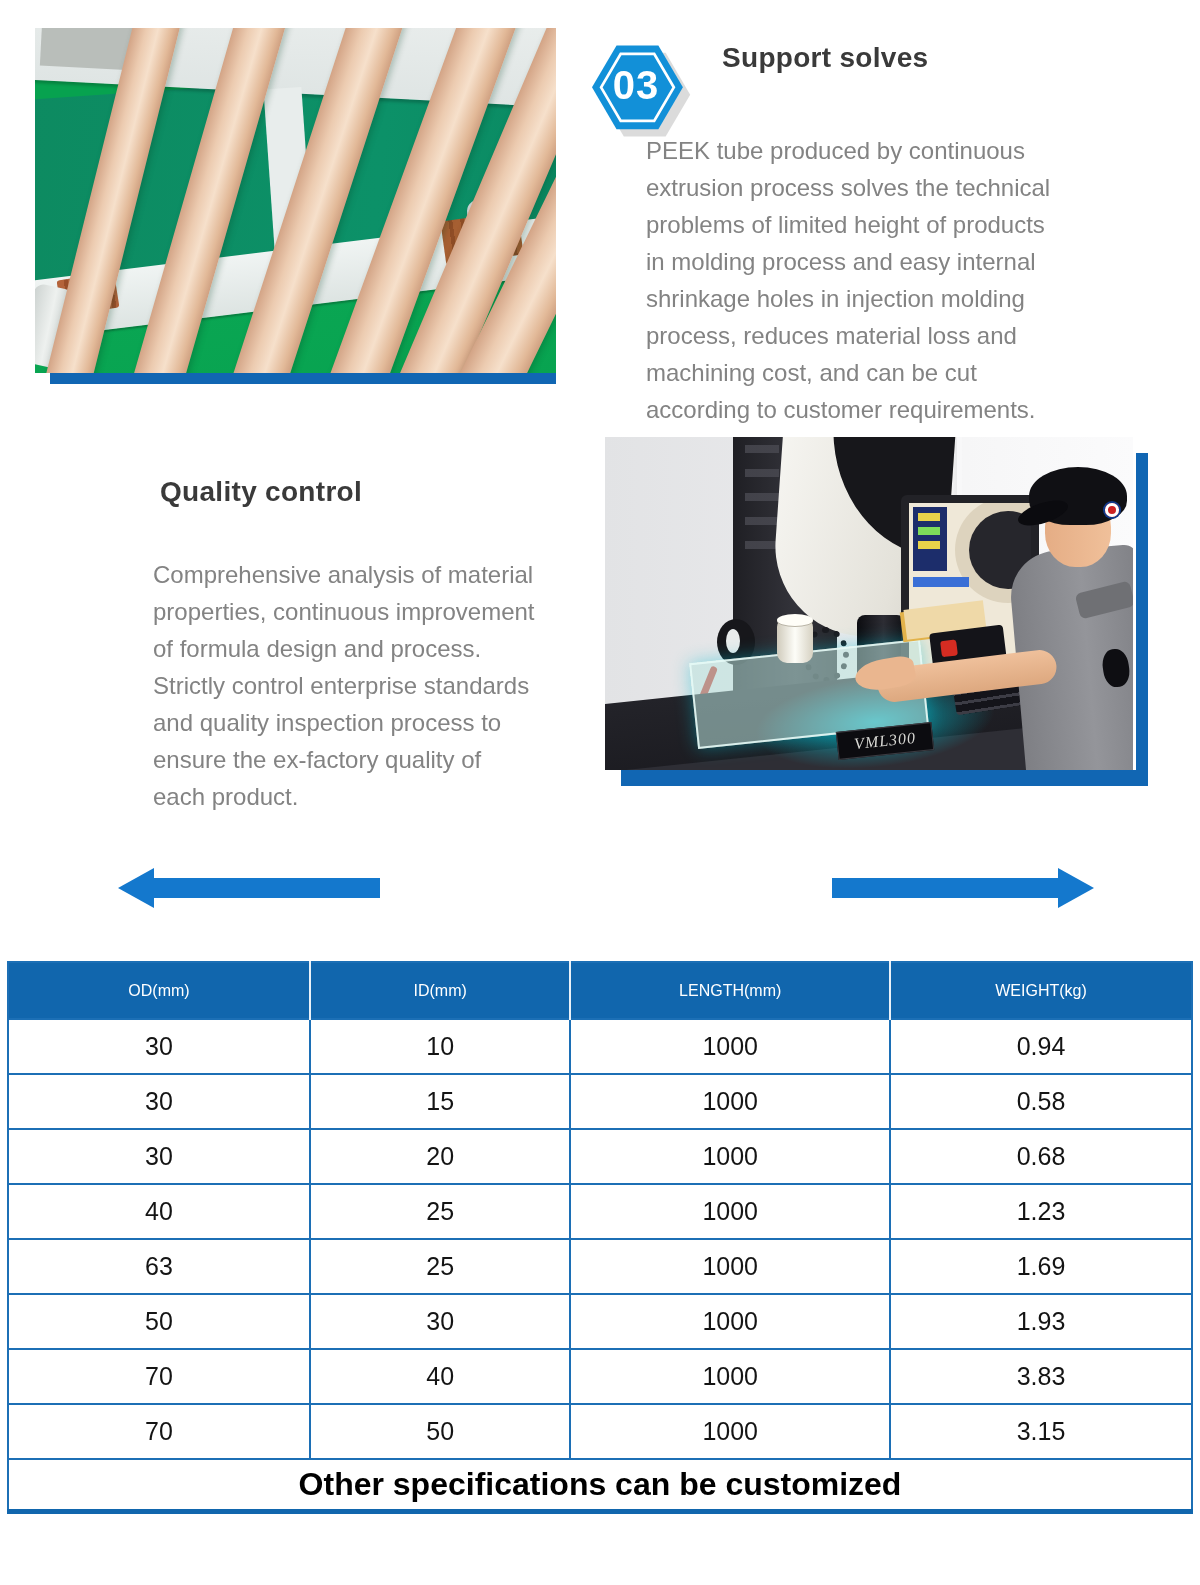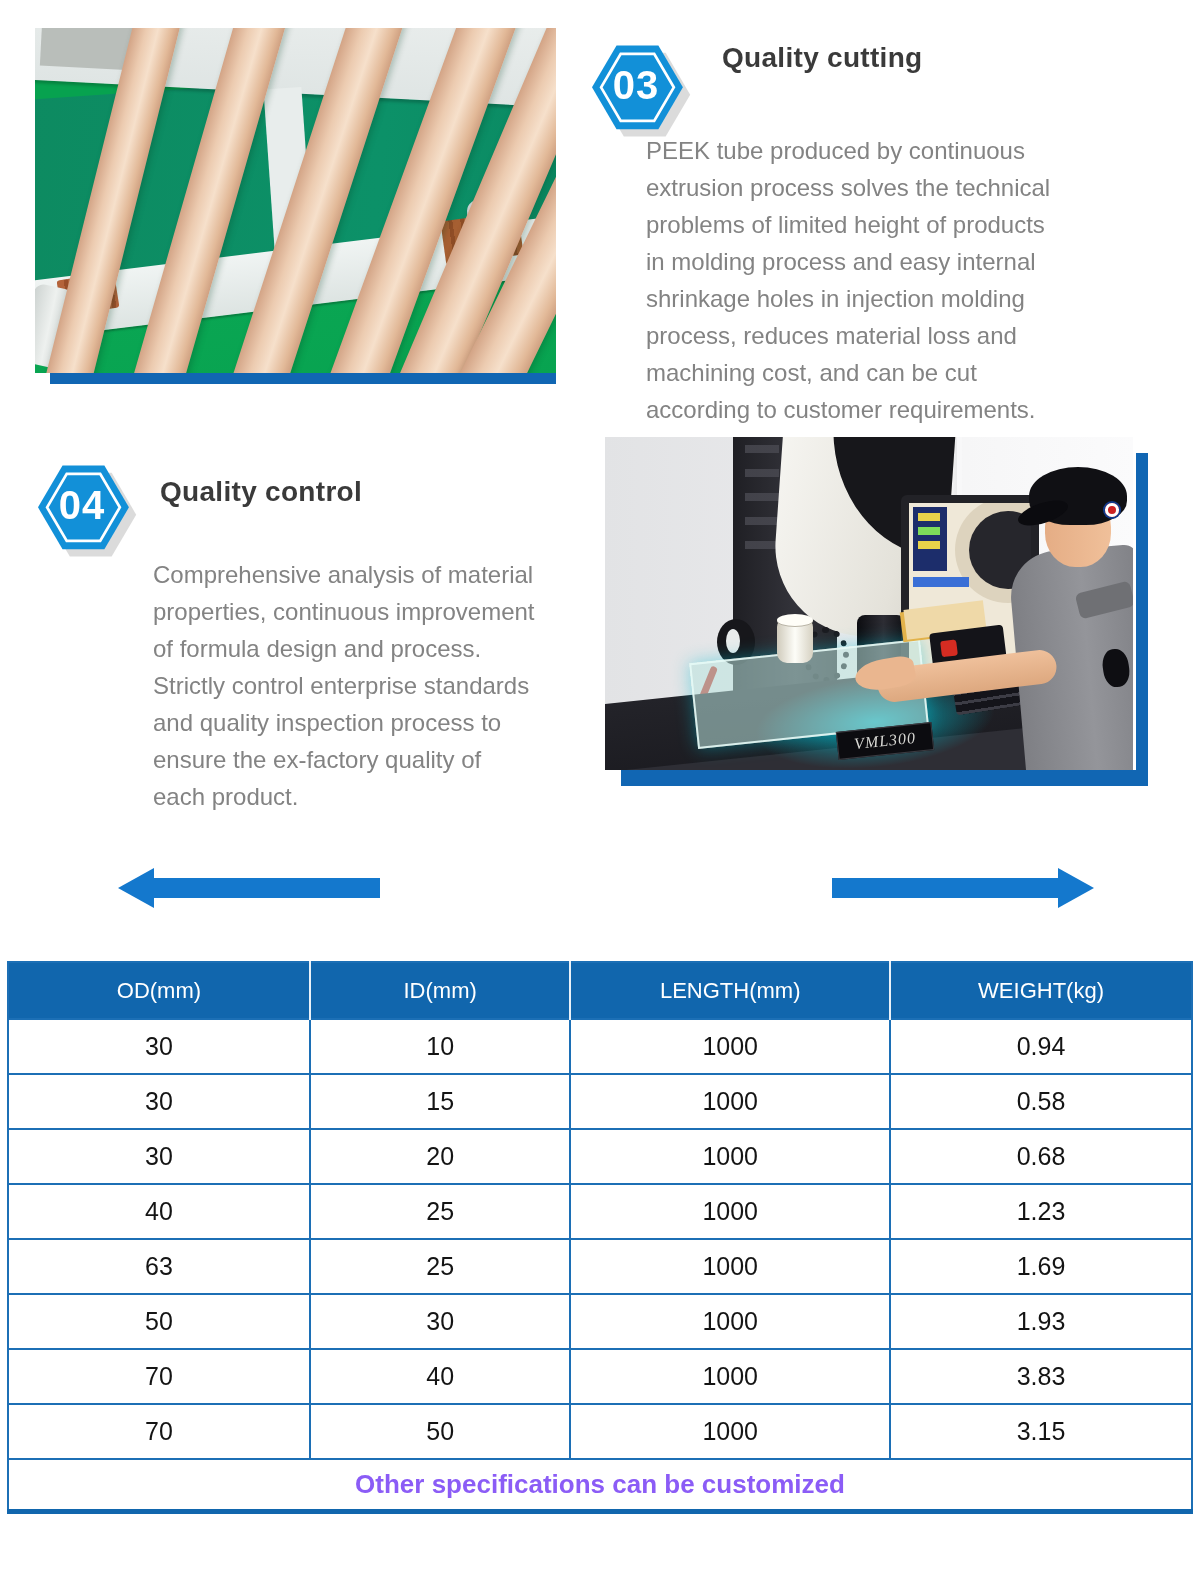--- a/index.html
+++ b/index.html
@@ -103,25 +103,25 @@
   .arrow-head.right { border-left:36px solid #1478cd; }
   .banner-box { position:absolute; left:373px; top:846px; width:466px; height:84px; background:#fff;
     border:3px solid #1478cd; border-radius:28px; z-index:2;
     display:flex; align-items:center; justify-content:center; }
   .banner-text { color:#1478cd; font-style:italic; font-weight:600; font-size:29px;
     font-variant:small-caps; letter-spacing:1.5px; }
 
   
   .spec-table { position:absolute; left:7px; top:961px; width:1186px; border-collapse:collapse;
     border:2px solid #1c6fb5; border-bottom:5px solid #1166ad; }
-  .spec-table th { background:#1166ad; color:#fff; font-weight:400; font-size:22px; height:57px;
+  .spec-table th { background:#1166ad; color:#fff; font-weight:400; font-size:16px; height:57px;
     border-right:2px solid #eaf1f8; }
   .spec-table th:last-child { border-right:none; }
   .spec-table td { border:2px solid #1c6fb5; text-align:center; font-size:25px; color:#141414; height:55px; }
-  .spec-table .foot td { font-size:26px; font-weight:600; color:#8b5cf6; height:52px; }
+  .spec-table .foot td { font-size:32px; font-weight:600; color:#000000; height:52px; }
 
   .note { position:absolute; left:6px; top:1543px; font-size:23px; color:#9b9b9b; }
 </style>
 </head>
 <body>
 
 <div class="page">
 
   <div class="photo1">
     <div class="p1-band p1-floor"></div>
@@ -144,38 +144,30 @@
   <div class="photo1-bar"></div>
 
   <div class="badge" style="left:592px; top:42px;">
     <svg width="100" height="98" viewBox="0 0 110 106">
       <polygon points="8,57 35,11 81,11 108,57 81,103 35,103" fill="#bdbdbd" opacity="0.55"></polygon>
       <polygon points="0,49 27,3 73,3 100,49 73,95 27,95" fill="#1290d8"></polygon>
       <polygon points="10,49 31.6,12.2 68.4,12.2 90,49 68.4,85.8 31.6,85.8" fill="none" stroke="#ffffff" stroke-width="3"></polygon>
     </svg>
     <span class="num">03</span>
   </div>
-  <h2 class="sec-title" style="left:722px; top:42px;">Quality cutting</h2>
+  <h2 class="sec-title" style="left:722px; top:42px;">Support solves</h2>
   <p class="sec-body" style="left:646px; top:132px; width:560px;">PEEK tube produced by continuous
 extrusion process solves the technical
 problems of limited height of products
 in molding process and easy internal
 shrinkage holes in injection molding
 process, reduces material loss and
 machining cost, and can be cut
 according to customer requirements.</p>
 
-  <div class="badge" style="left:38px; top:462px;">
-    <svg width="100" height="98" viewBox="0 0 110 106">
-      <polygon points="8,57 35,11 81,11 108,57 81,103 35,103" fill="#bdbdbd" opacity="0.55"></polygon>
-      <polygon points="0,49 27,3 73,3 100,49 73,95 27,95" fill="#1290d8"></polygon>
-      <polygon points="10,49 31.6,12.2 68.4,12.2 90,49 68.4,85.8 31.6,85.8" fill="none" stroke="#ffffff" stroke-width="3"></polygon>
-    </svg>
-    <span class="num">04</span>
-  </div>
   <h2 class="sec-title" style="left:160px; top:476px;">Quality control</h2>
   <p class="sec-body" style="left:106px; top:556px; width:520px;margin-left:47px;">Comprehensive analysis of material
 properties, continuous improvement
 of formula design and process.
 Strictly control enterprise standards
 and quality inspection process to
 ensure the ex-factory quality of
 each product.</p>
 
   <div class="photo2">

